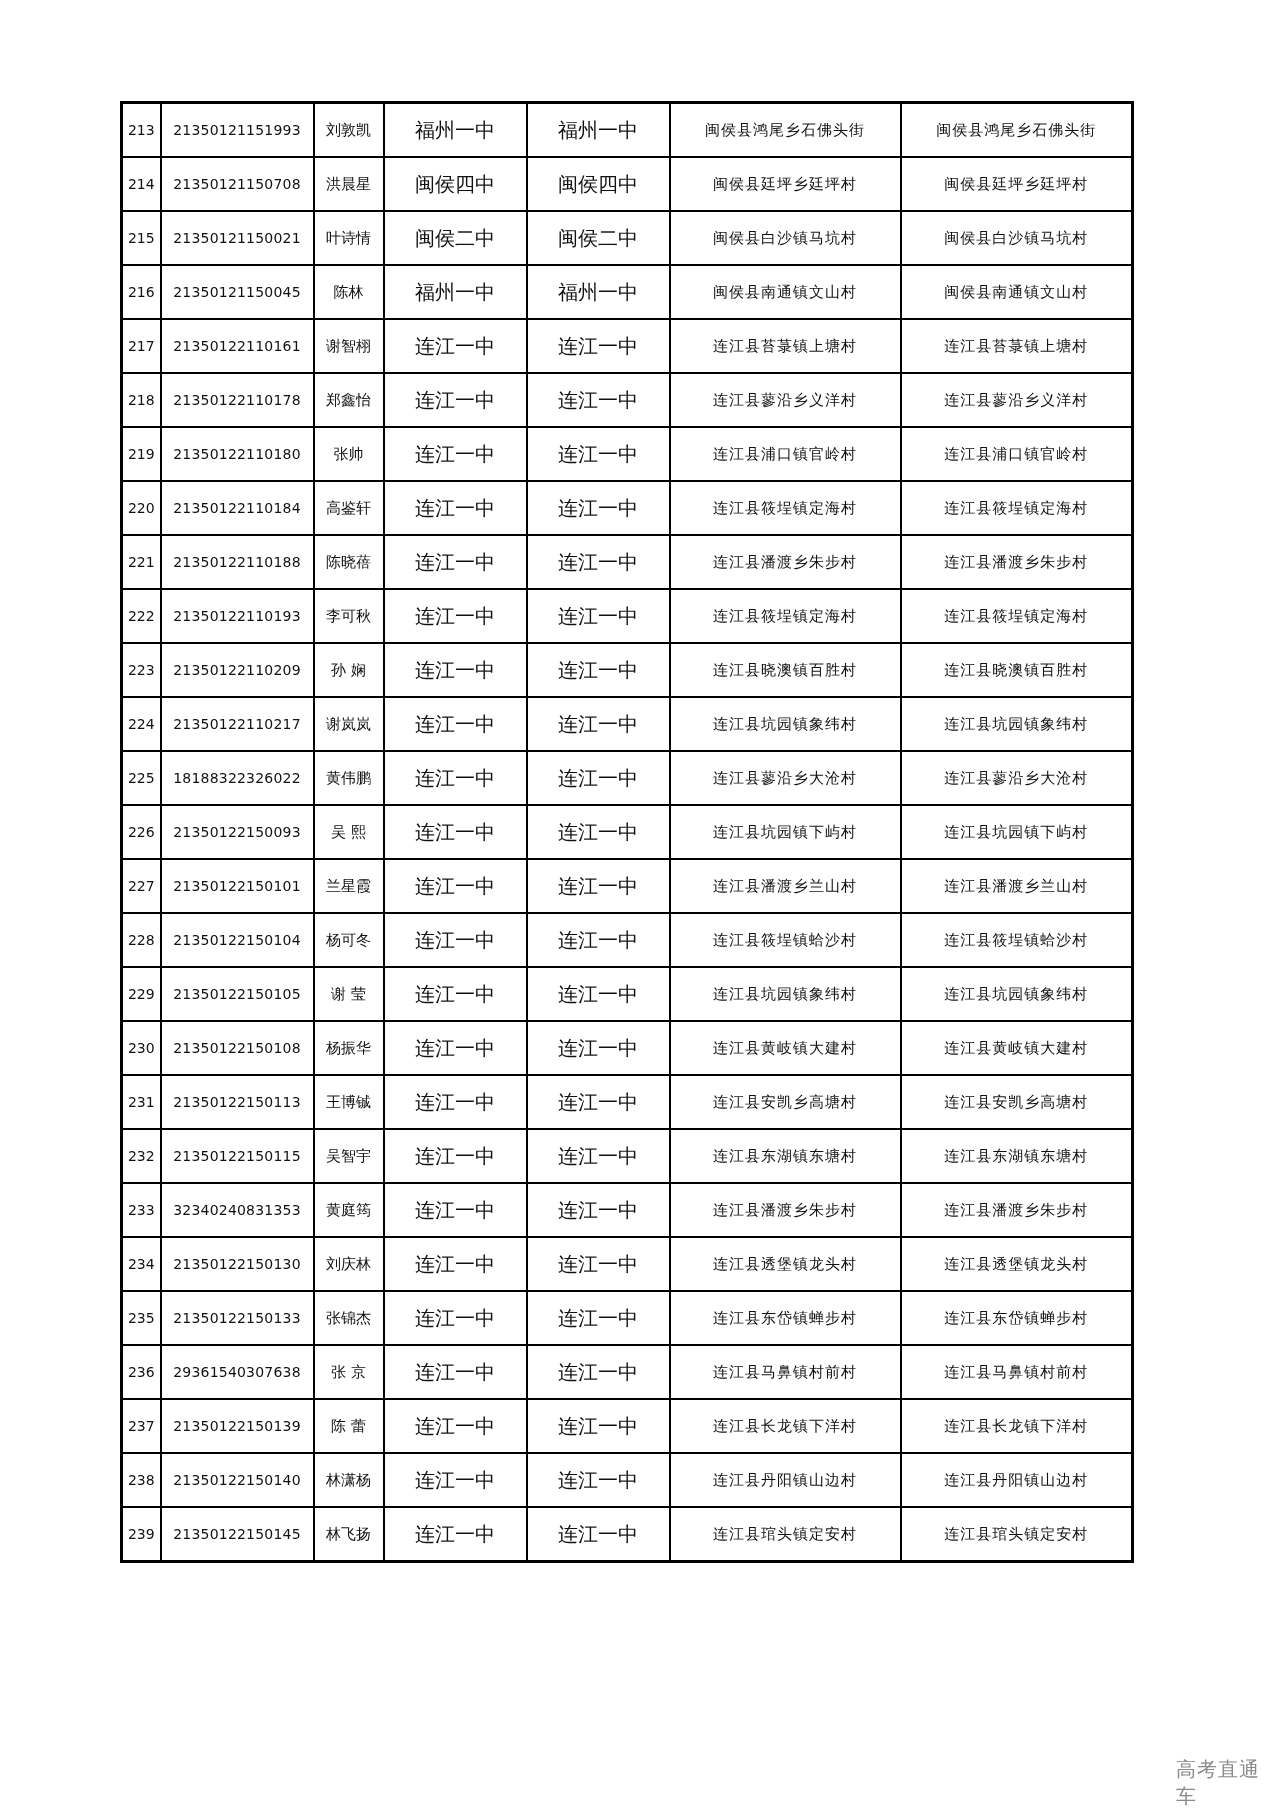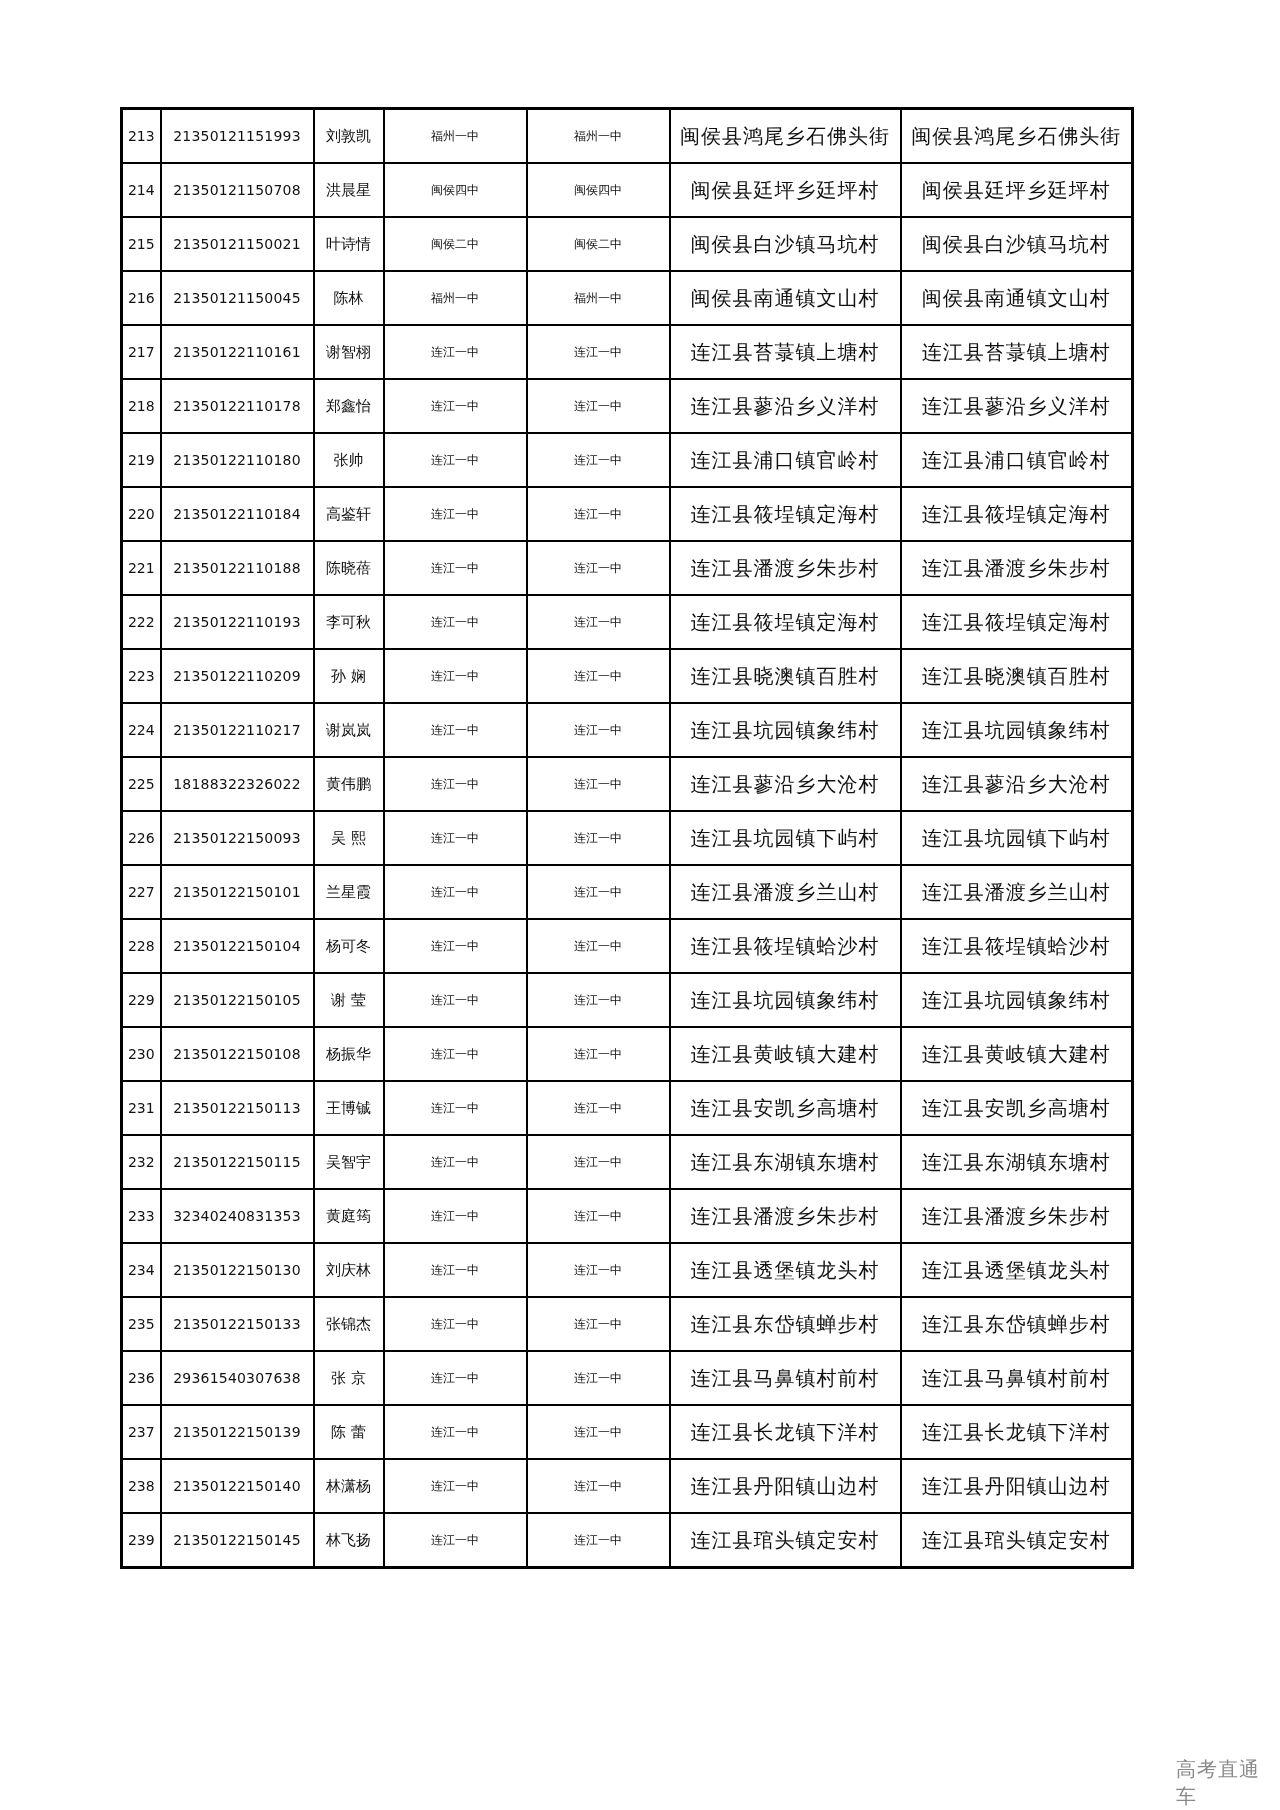--- a/index.html
+++ b/index.html
@@ -11,41 +11,41 @@
       width: 1280px;
       height: 1810px;
       position: relative;
       overflow: hidden;
       font-family: "DejaVu Sans", "Liberation Sans", sans-serif;
       color: #111111;
     }
     .doc-table {
       position: absolute;
       left: 120px;
-      top: 107px;
+      top: 101px;
       width: 1011px;
       border-collapse: collapse;
       table-layout: fixed;
       border: 3px solid #000000;
     }
     .doc-table td {
       border: 2.5px solid #000000;
       height: 52px;
       padding: 0;
       text-align: center;
       vertical-align: middle;
       font-size: 14px;
       white-space: nowrap;
       overflow: hidden;
     }
     .doc-table td.c-no { font-size: 14px; }
     .doc-table td.c-id { font-size: 14px; letter-spacing: 0.2px; margin-left: 22px; }
     .doc-table td.c-name { font-size: 15px; }
-    .doc-table td.c-school { font-size: 12px; }
-    .doc-table td.c-addr { font-size: 20px; letter-spacing: 1px; }
+    .doc-table td.c-school { font-size: 20px; }
+    .doc-table td.c-addr { font-size: 15px; letter-spacing: 1px; }
     .watermark {
       position: absolute;
       left: 1176px;
       top: 1756px;
       font-size: 20px;
       color: #8a8a8a;
       letter-spacing: 1px;
       font-family: "DejaVu Sans", sans-serif;
     }
   </style>

